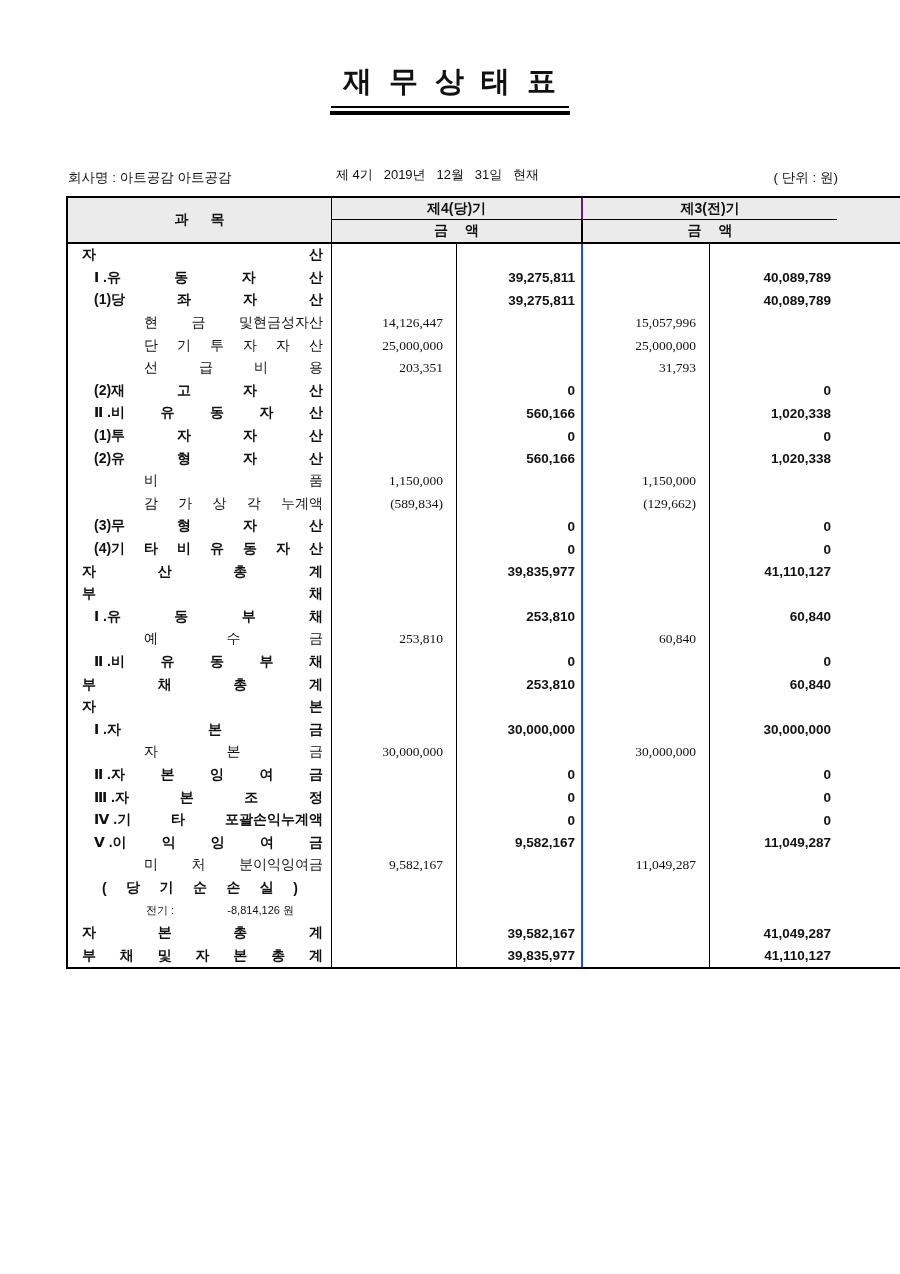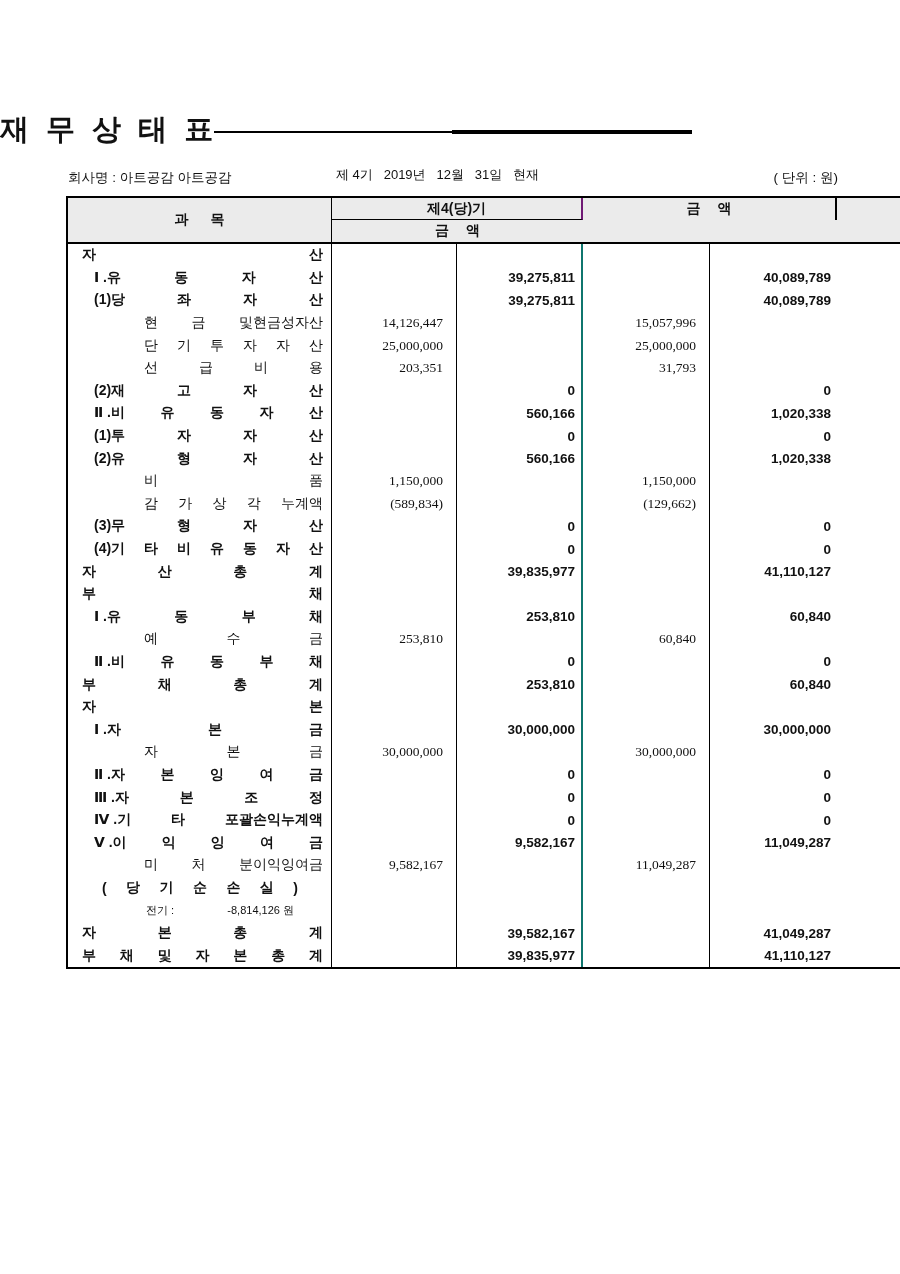--- a/index.html
+++ b/index.html
@@ -1,21 +1,21 @@
 <!DOCTYPE html>
 <html><head>
 <meta charset="utf-8">
 <style>
   html,body{margin:0;padding:0;background:#fff;}
   .page{
     position:relative;width:900px;height:1274px;background:#ffffff;
     font-family:"Liberation Sans","DejaVu Sans",sans-serif;color:#111;overflow:hidden;
   }
   
-  .title-wrap{position:absolute;top:62px;left:0;right:0;display:flex;flex-direction:row;align-items:center;margin-top:48px;}
+  .title-wrap{position:absolute;top:62px;left:0;right:0;display:flex;flex-direction:column;align-items:center;}
   .doc-title{font-size:29px;font-weight:bold;white-space:pre;word-spacing:7px;letter-spacing:1px;}
   .title-u1{width:238px;height:2px;background:#000;margin-top:4px;}
   .title-u2{width:240px;height:4px;background:#000;margin-top:3px;}
   
   .dates{position:absolute;left:336px;top:127px;font-size:13px;line-height:19px;white-space:pre;}
   
   .meta{position:absolute;left:68px;right:62px;top:169px;display:flex;justify-content:space-between;
         font-size:13.5px;white-space:pre;}
   
   .fs-table{position:absolute;left:66px;top:196px;width:859px;border:2px solid #000;box-sizing:border-box;}
@@ -34,21 +34,21 @@
   .lv0,.lv1,.lvp{font-weight:bold;}
   .lv0{padding:0 8px 0 14px;}
   .lv1{padding:0 8px 0 26px;}
   .lv2{padding:0 8px 0 76px;font-weight:normal;}
   .lvp{padding:0 33px 0 34px;}
   .lvs{padding:0 37px 0 78px;font-size:11px;font-weight:normal;}
   .num{justify-content:flex-end;}
   .nd{font-family:"Liberation Serif","DejaVu Serif",serif;font-size:13.5px;padding-right:13px;
       border-right:1px solid #000;}
   .nt{font-weight:bold;font-size:13.5px;padding-right:6px;}
-  .nt4{border-right:2px solid #0f766e;text-align:right;}
+  .nt4{border-right:2px solid #1d4ed8;text-align:right;}
 </style>
 </head>
 <body>
 
 <div class="page">
 
   <div class="title-wrap">
     <div class="doc-title">재 무 상 태 표</div>
     <div class="title-u1"></div>
     <div class="title-u2"></div>
@@ -61,20 +61,21 @@
 
   <div class="meta">
     <span>회사명 : 아트공감 아트공감</span>
     <span>( 단위 : 원)</span>
   </div>
 
   <div class="fs-table">
     <div class="thead" id="thead" style="background: rgb(235, 235, 235);">
       <div class="th th-acct">과 목</div>
       <div class="th th-p4">제4(당)기</div>
+      <div class="th th-p3">제3(전)기</div>
       <div class="th th-a4">금 액</div>
       <div class="th th-a3">금 액</div>
     </div>
     <div class="tbody" id="tbody">
         <div class="trow">
           <div class="c acct lv0"><div class="">자</div><div class="">산</div></div>
           <div class="c num nd"></div>
           <div class="c num nt nt4"></div>
           <div class="c num nd"></div>
           <div class="c num nt"></div>

